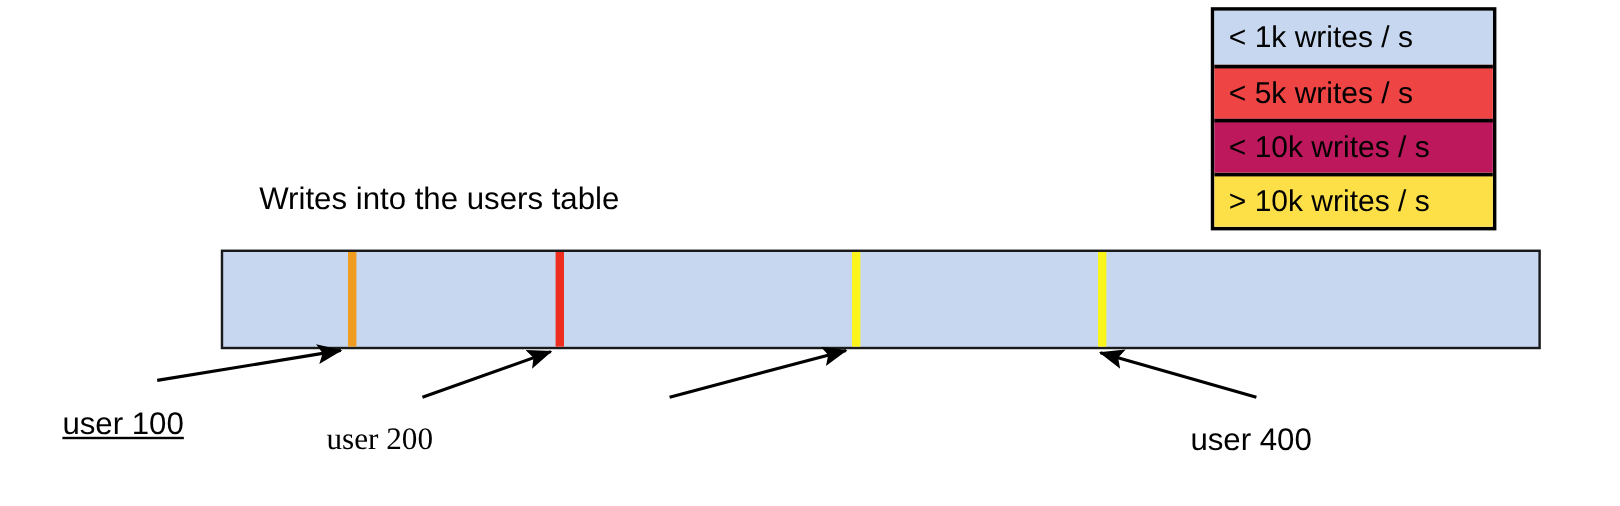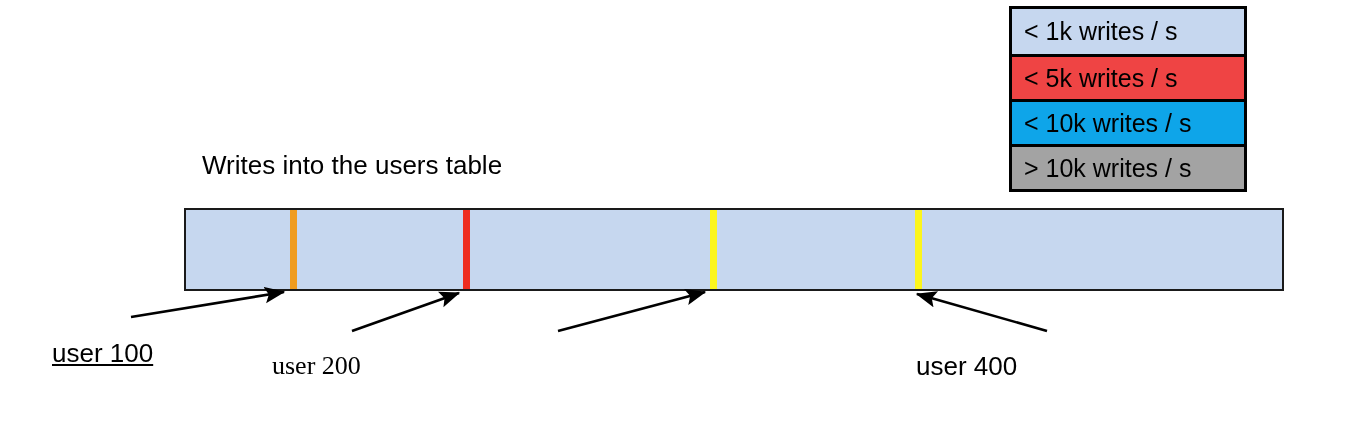--- a/index.html
+++ b/index.html
@@ -36,21 +36,21 @@
     letter-spacing: 0px;
     white-space: nowrap;
   }
   .legend-row + .legend-row {
     border-top: 3px solid #000000;
   }
 
   
   #chart-title {
     position: absolute;
-    left: 202px;
+    left: 216px;
     top: 150px;
     font-size: 26px;
     color: #000000;
     white-space: nowrap;
   }
 
   
   #bar {
     position: absolute;
     left: 184px;
@@ -89,24 +89,24 @@
 
 <div id="canvas">
 
   <div id="legend">
     <div class="legend-row" style="background:#c6d7ef">
       <span>&lt; 1k writes / s</span>
     </div>
     <div class="legend-row" style="background:#ef4444">
       <span>&lt; 5k writes / s</span>
     </div>
-    <div class="legend-row" style="background:#0ea5e9">
+    <div class="legend-row" style="background:#be185d">
       <span>&lt; 10k writes / s</span>
     </div>
-    <div class="legend-row" style="background:#a3a3a3">
+    <div class="legend-row" style="background:#fde047">
       <span>&gt; 10k writes / s</span>
     </div>
   </div>
 
   <div id="chart-title">Writes into the users table</div>
 
   <div id="bar" style="background:#c6d7ef">
     <div class="stripe" style="left:104px; background:#ef9c20"></div>
     <div class="stripe" style="left:277px; background:#ee2d1f"></div>
     <div class="stripe" style="left:524px; background:#fcf51c"></div>
@@ -120,15 +120,15 @@
       </marker>
     </defs>
     <line x1="131" y1="317" x2="284" y2="292" stroke="#000000" stroke-width="2.6" marker-end="url(#arrowhead)"></line>
     <line x1="352" y1="331" x2="459" y2="293" stroke="#000000" stroke-width="2.6" marker-end="url(#arrowhead)"></line>
     <line x1="558" y1="331" x2="705" y2="292" stroke="#000000" stroke-width="2.6" marker-end="url(#arrowhead)"></line>
     <line x1="1047" y1="331" x2="917" y2="294" stroke="#000000" stroke-width="2.6" marker-end="url(#arrowhead)"></line>
   </svg>
 
   <div class="user-label" style="left:52px; top:338px;text-decoration:underline;">user 100</div>
   <div class="user-label" style="left:272px; top:351px;font-family:Liberation Serif, serif;">user 200</div>
-  <div class="user-label" style="left:916px; top:351px;text-align:center;">user 400</div>
+  <div class="user-label" style="left:992px; top:351px;text-align:center;">user 400</div>
 
 </div>
 
 </body></html>

